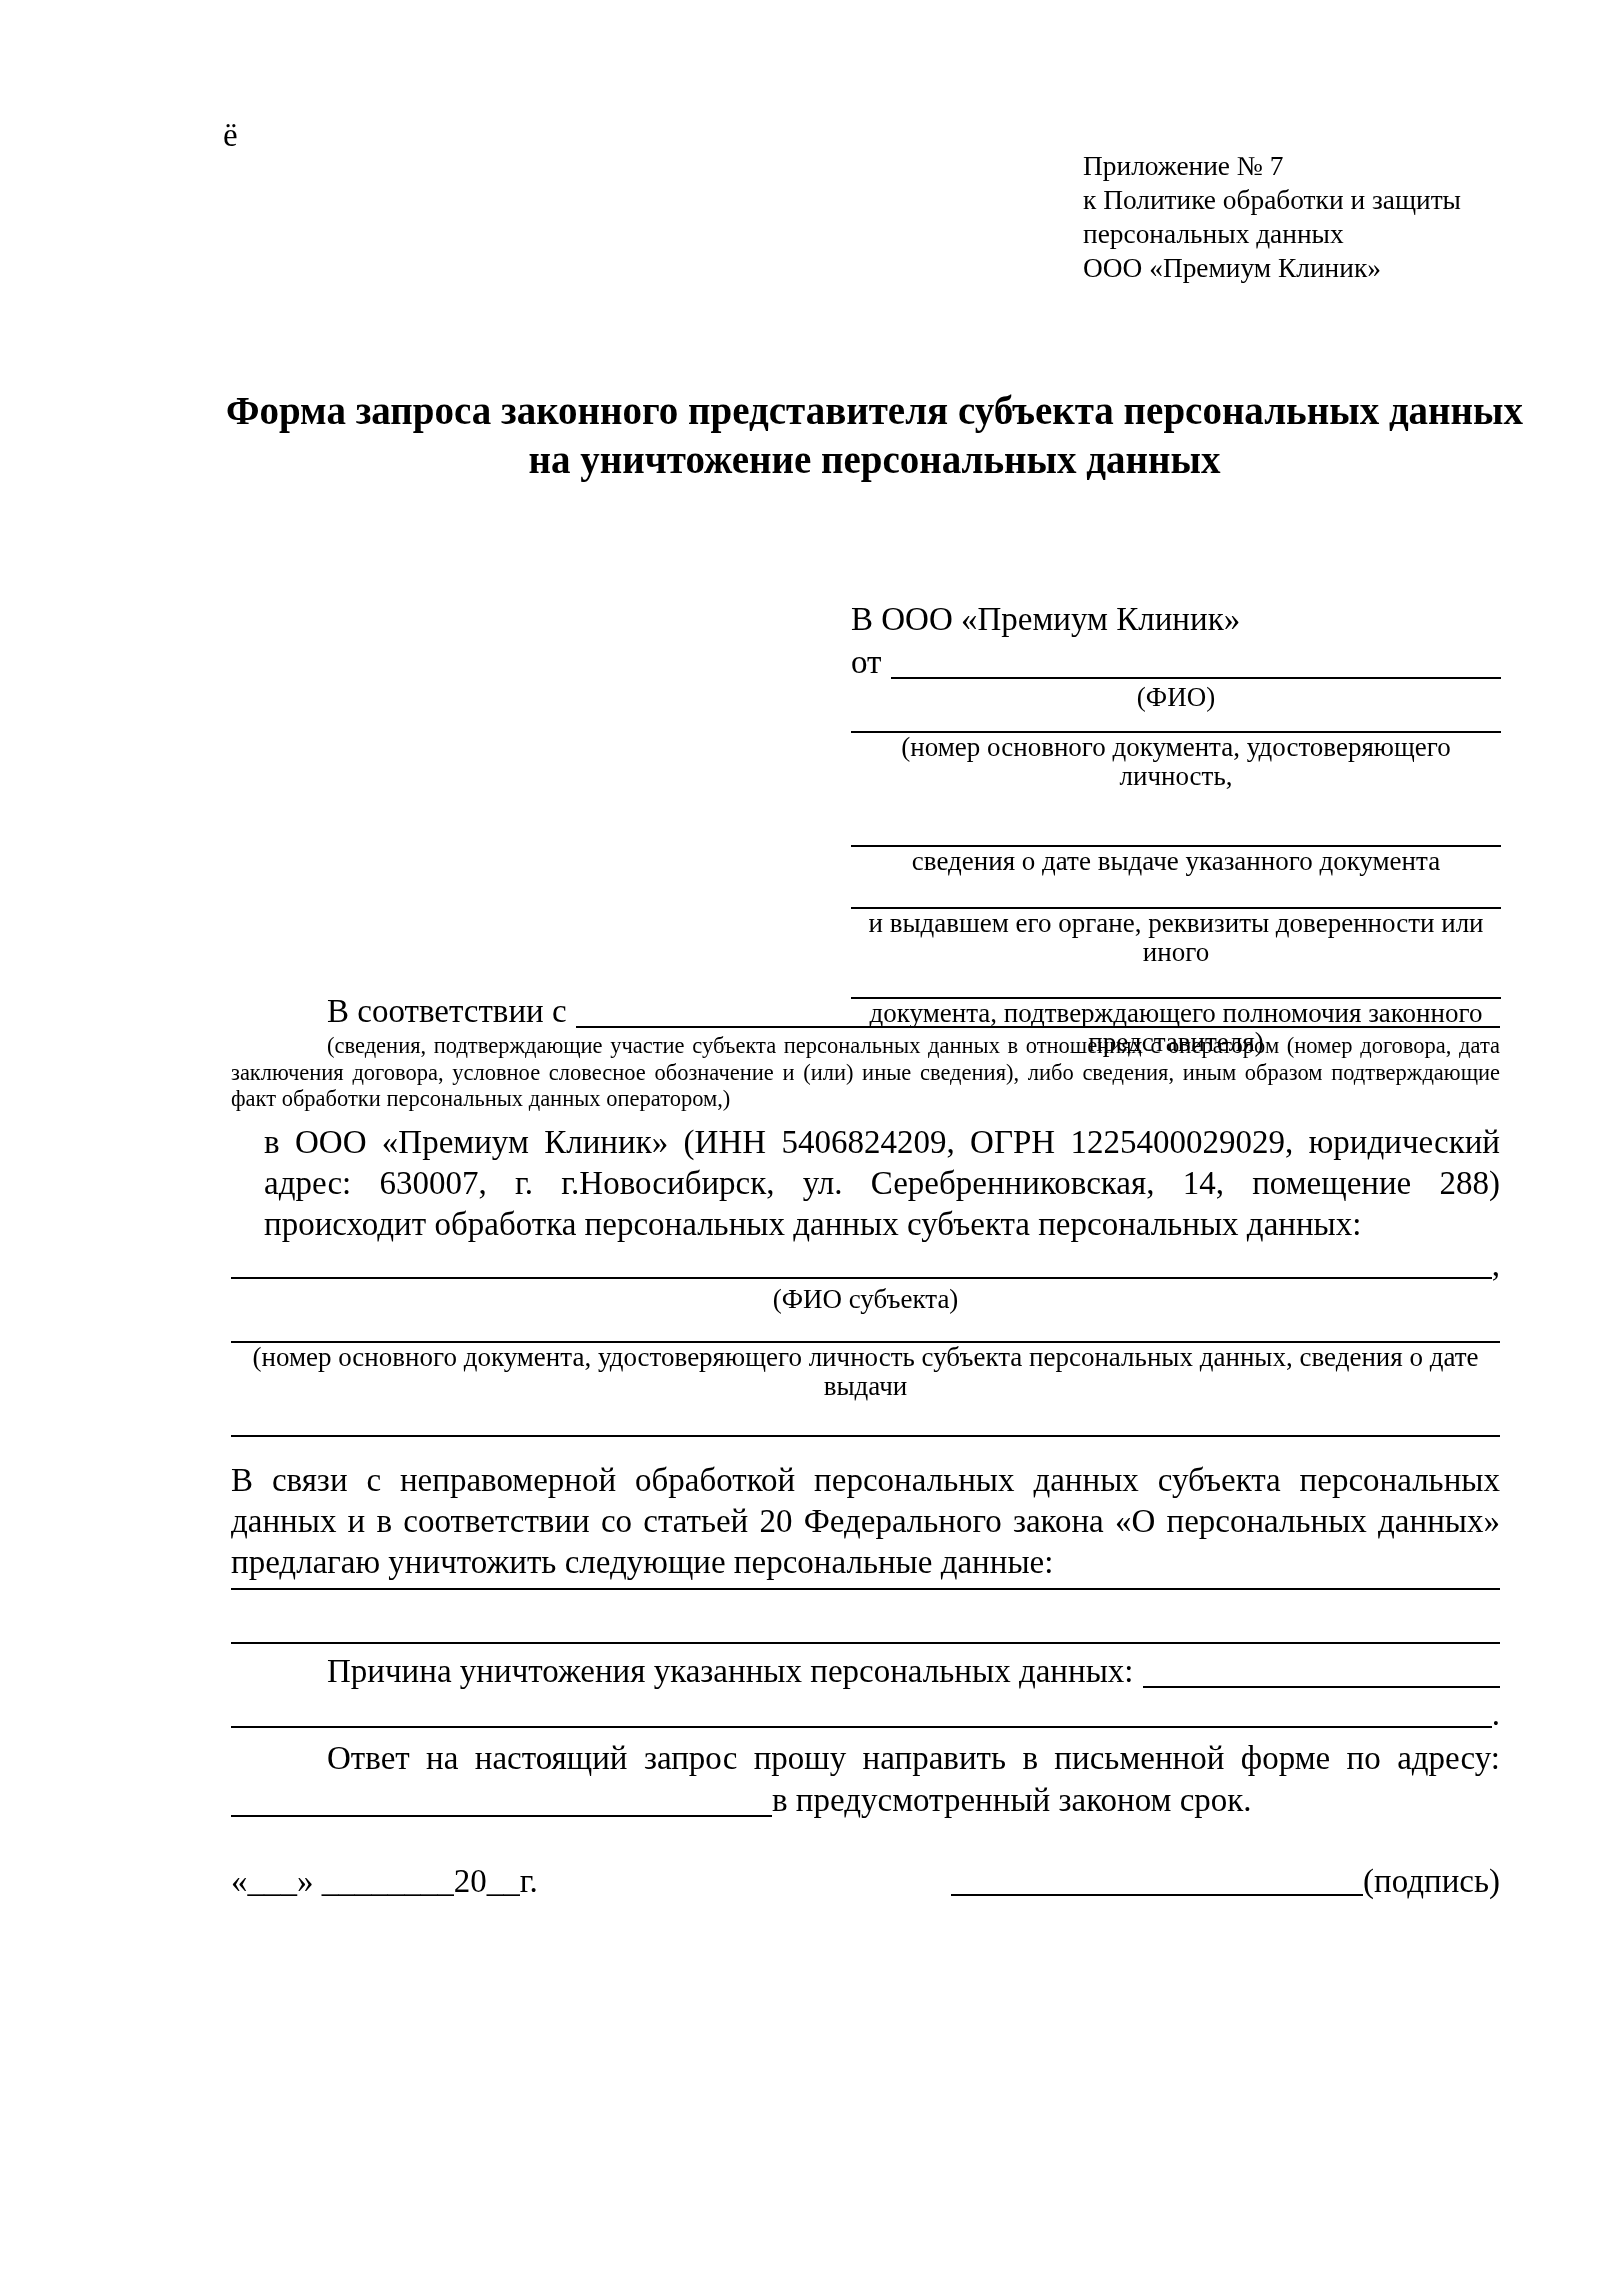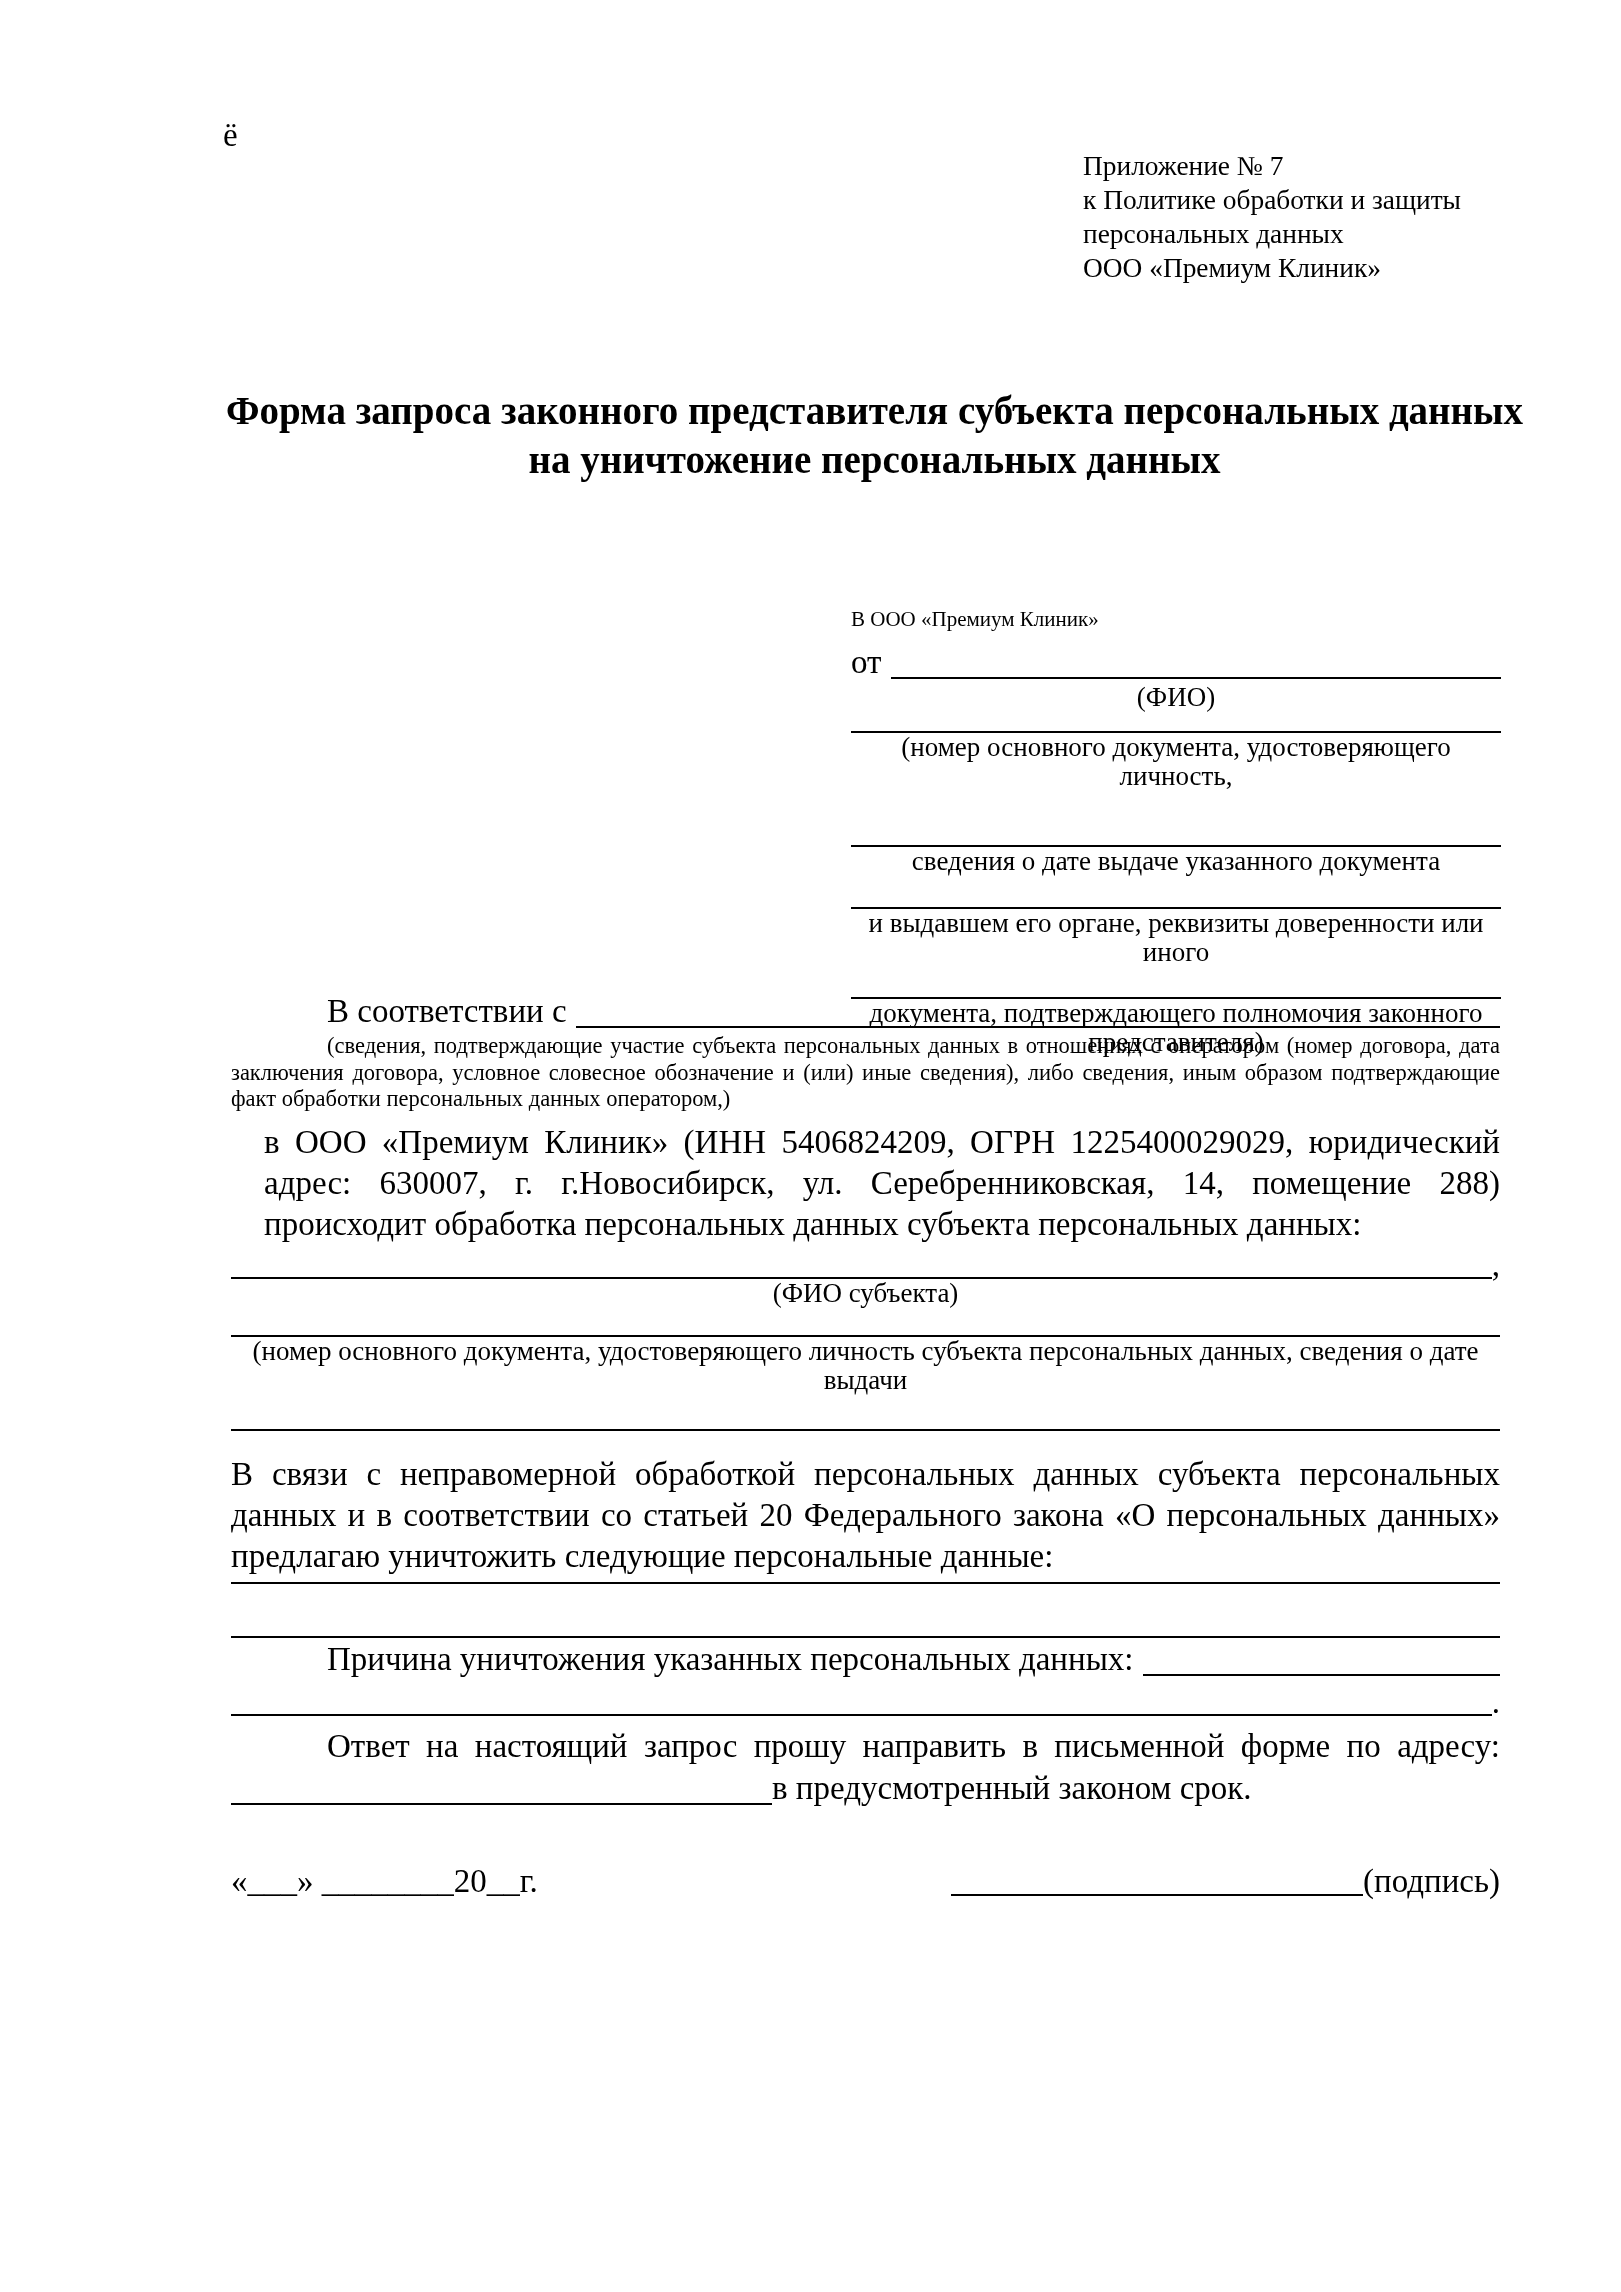--- a/index.html
+++ b/index.html
@@ -25,33 +25,33 @@
   .fill-fixed{width:541px;border-bottom:2px solid #000;margin-bottom:4.9px;}
   .lbl-indent{margin-left:96px;white-space:nowrap;}
 
   .cap{font-size:27px;line-height:29px;text-align:center;}
   .capline{line-height:27.4px;}
   .blank{border-bottom:2px solid #000;}
   .h5{height:4.9px}.h20{height:19.6px}.h28{height:27.4px}.h31{height:30px}
   .h32{height:31px}.h35{height:34px}.h53{height:52px}.h55{height:54px}
 
   .addr{position:absolute;left:851px;top:598px;width:650px;}
-  .addr .to{font-size:21px;line-height:43px;}
+  .addr .to{font-size:33px;line-height:43px;}
 
   .accord{position:absolute;left:231px;top:990px;width:1269px;}
   .cap-para{font-size:22.5px;line-height:26.5px;text-align:justify;text-indent:96px;}
   .para{font-size:33px;line-height:41px;text-align:justify;}
   .accord .para{margin-top:9.8px;margin-left:33px;}
 
   .main{position:absolute;left:231px;top:1257px;width:1269px;}
   .row-end{display:flex;font-size:33px;}
   .row-end .fill2{flex:1;border-bottom:2px solid #000;}
   .row-end .tail{align-self:flex-end;line-height:25.5px;font-size:33px;}
   .h22{height:21.6px}.h36{height:35px}
-  .mt2{margin-top:0}.mt7{margin-top:23px}
+  .mt2{margin-top:6px}.mt7{margin-top:23px}
   .para-just-last{text-align-last:justify;text-indent:96px;margin-top:9.8px;}
 
   .footer{
     position:absolute;left:231px;top:1860px;width:1269px;
     display:flex;justify-content:space-between;align-items:center;
     font-size:33px;line-height:43px;
   }
   .sig{display:flex;align-items:flex-end;}
   .fill-sig{width:412px;border-bottom:2px solid #000;margin-bottom:6.9px;}
 </style>

